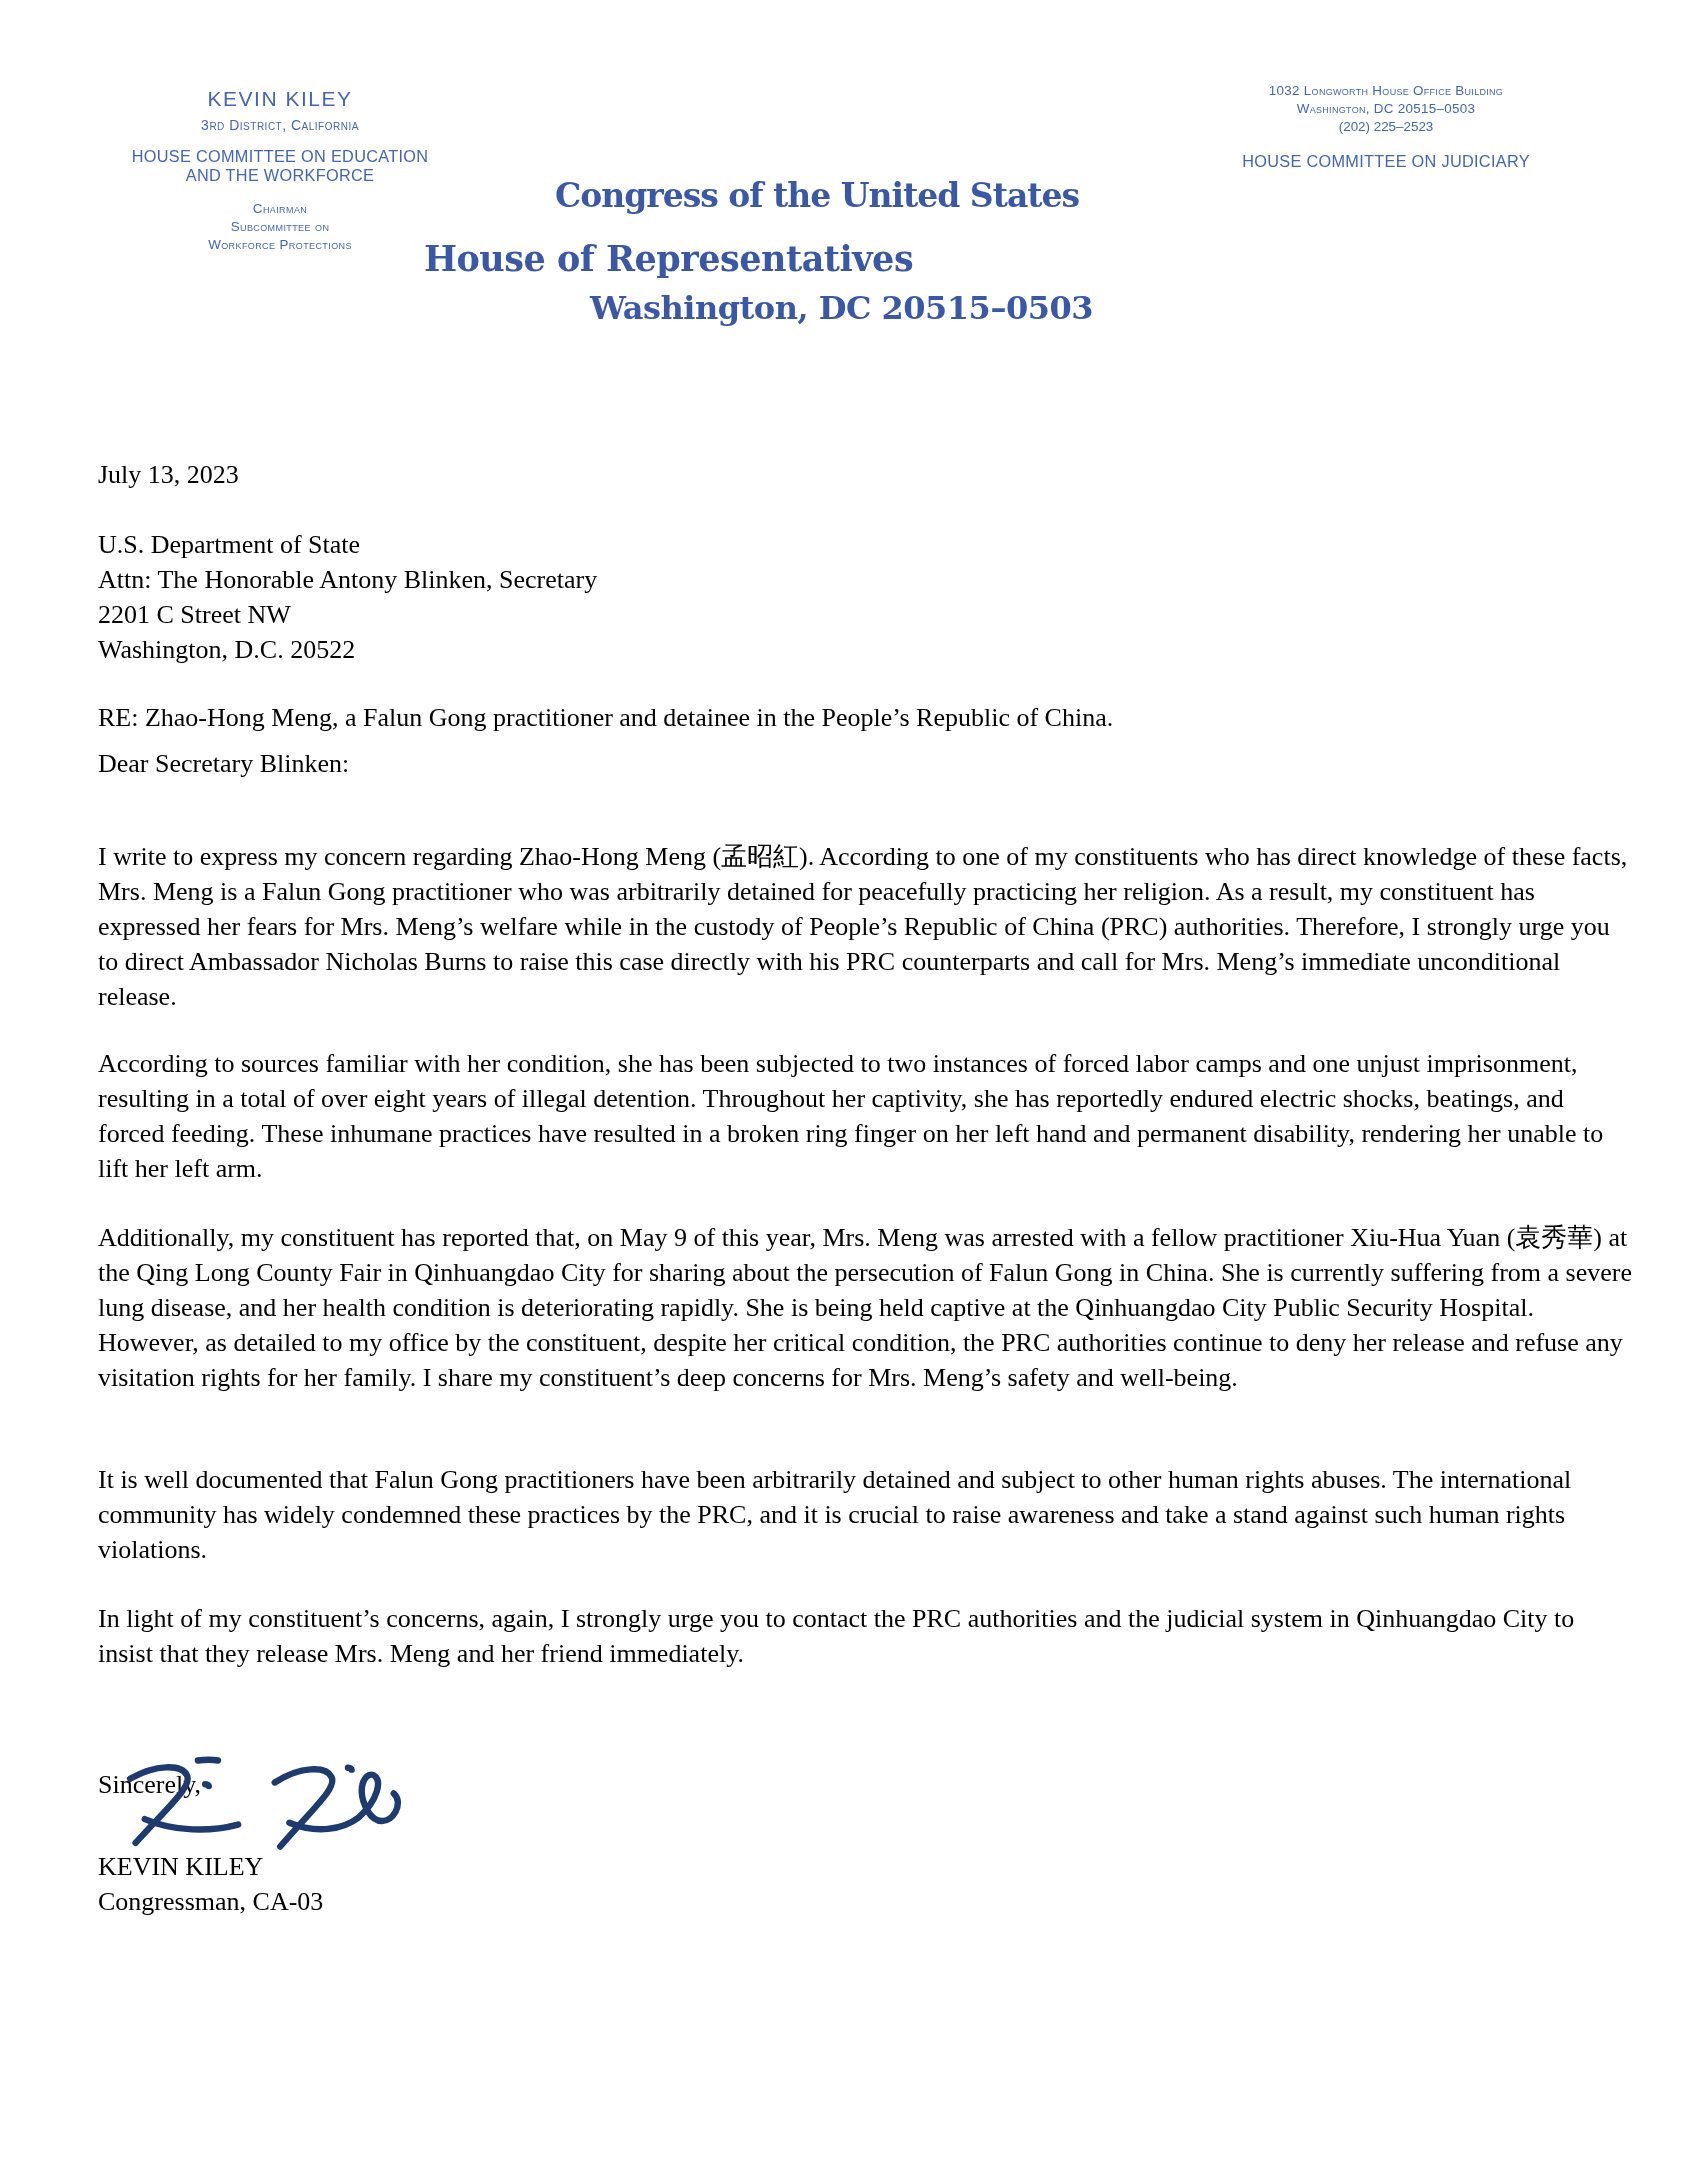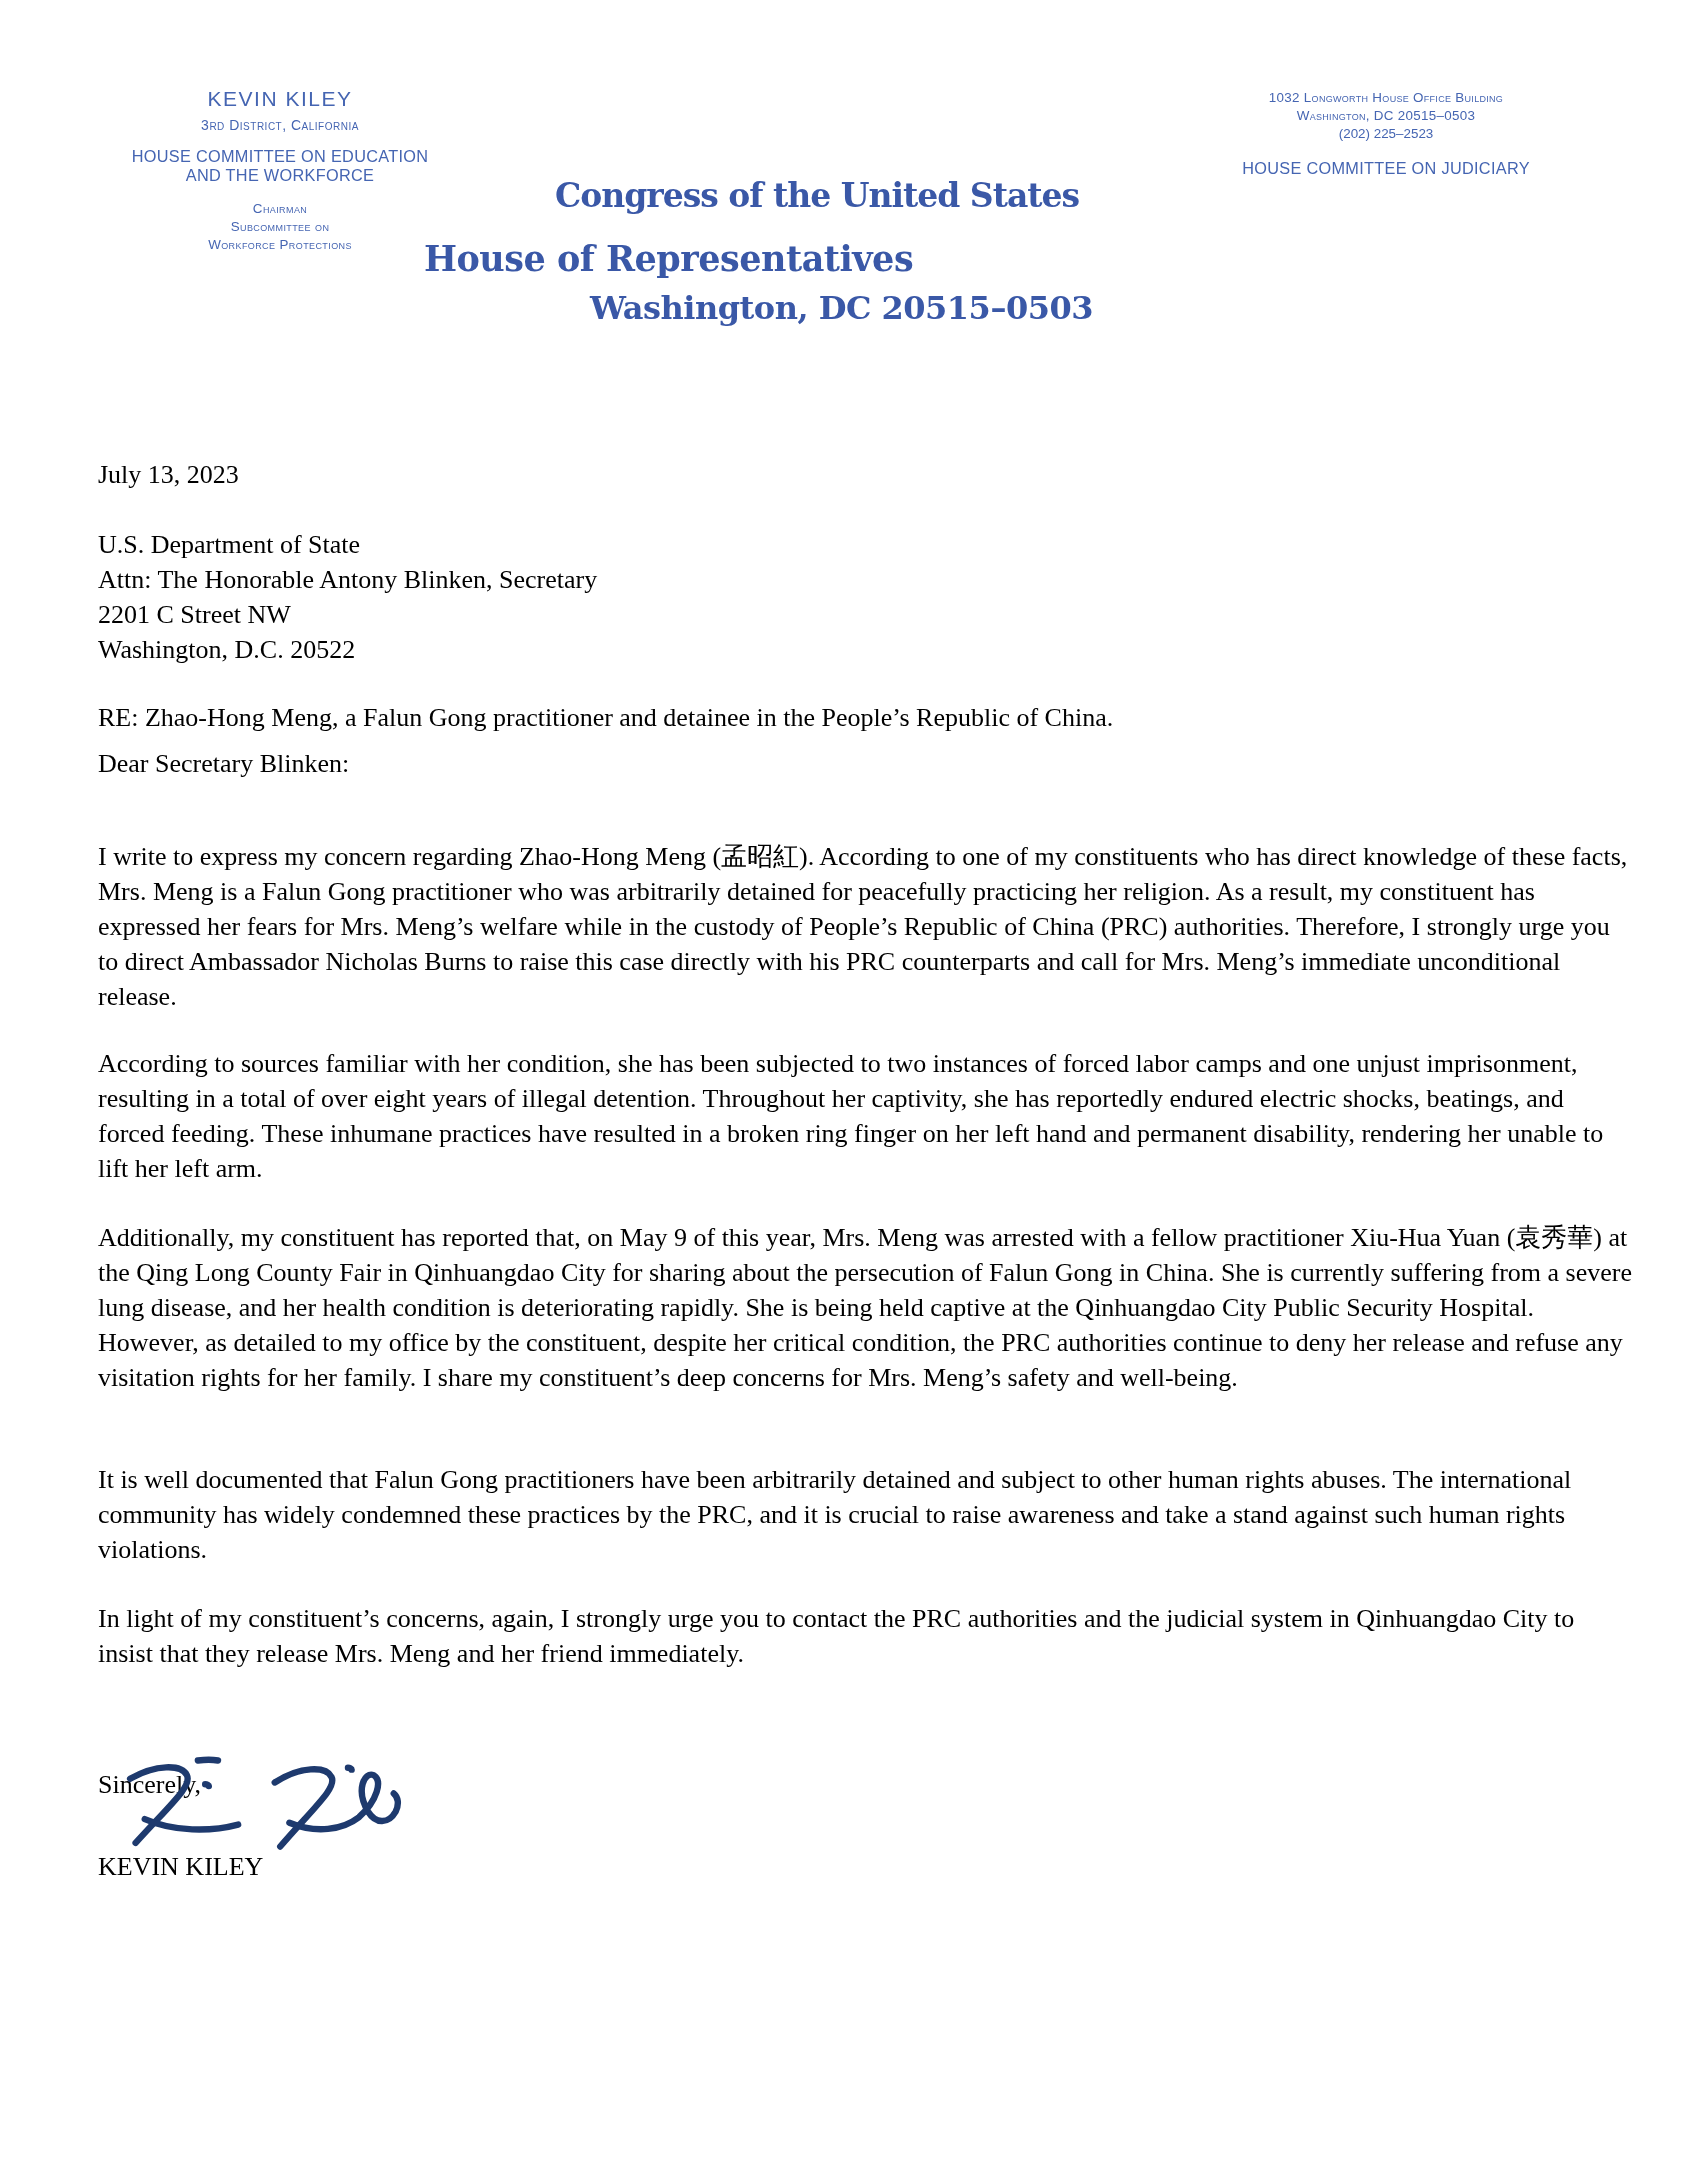--- a/index.html
+++ b/index.html
@@ -15,21 +15,21 @@
   
   .lh-sans {
     font-family: "Liberation Sans", "DejaVu Sans", sans-serif;
     color: #4565b2;
   }
   .lh-left {
     position: absolute; left: 92px; top: 87px; width: 376px;
     text-align: center;
   }
   .lh-right {
-    position: absolute; left: 1163px; top: 89px; width: 446px;
+    position: absolute; left: 1163px; top: 82px; width: 446px;
     text-align: center;
   }
   .lh-name { font-size: 21px; letter-spacing: 1.5px; font-weight: 500; }
   .lh-district { font-size: 14px; font-variant: small-caps; letter-spacing: 0.5px; margin-top: 6px; }
   .lh-committee { font-size: 16.3px; letter-spacing: 0.3px; margin-top: 14px; line-height: 19px; }
   .lh-committee2 { font-size: 16.3px; letter-spacing: 0.3px; line-height: 19px; }
   .lh-small { font-size: 13.4px; font-variant: small-caps; letter-spacing: 0.4px; line-height: 18px; }
   .lh-small-first { margin-top: 15px; }
   .lh-addr { font-size: 13.4px; font-variant: small-caps; letter-spacing: 0.3px; line-height: 18px; }
   .lh-phone { font-size: 13.4px; line-height: 18px; }
@@ -122,15 +122,16 @@
       <path d="M 30,82 C 62,96 102,96 132,88"></path>
       <path d="M 96,44 C 98,44 100,45 100,46"></path>
       <path d="M 172,42 C 200,24 228,24 234,36 C 240,48 216,68 178,112"></path>
       <path d="M 188,86 C 217,98 246,94 264,80 C 284,62 290,40 280,34 C 270,30 260,50 274,74 C 282,87 296,88 304,74 C 308,66 307,58 302,54"></path>
       <path d="M 252,26 C 254,26 256,27 256,28"></path>
       <path d="M 88,18 C 96,17 104,17 110,18"></path>
     </g>
   </svg>
 
   <div class="blk b-signname">KEVIN KILEY</div>
+  <div class="blk b-signtitle">Congressman, CA-03</div>
 
 </div>
 
 
 </body></html>

